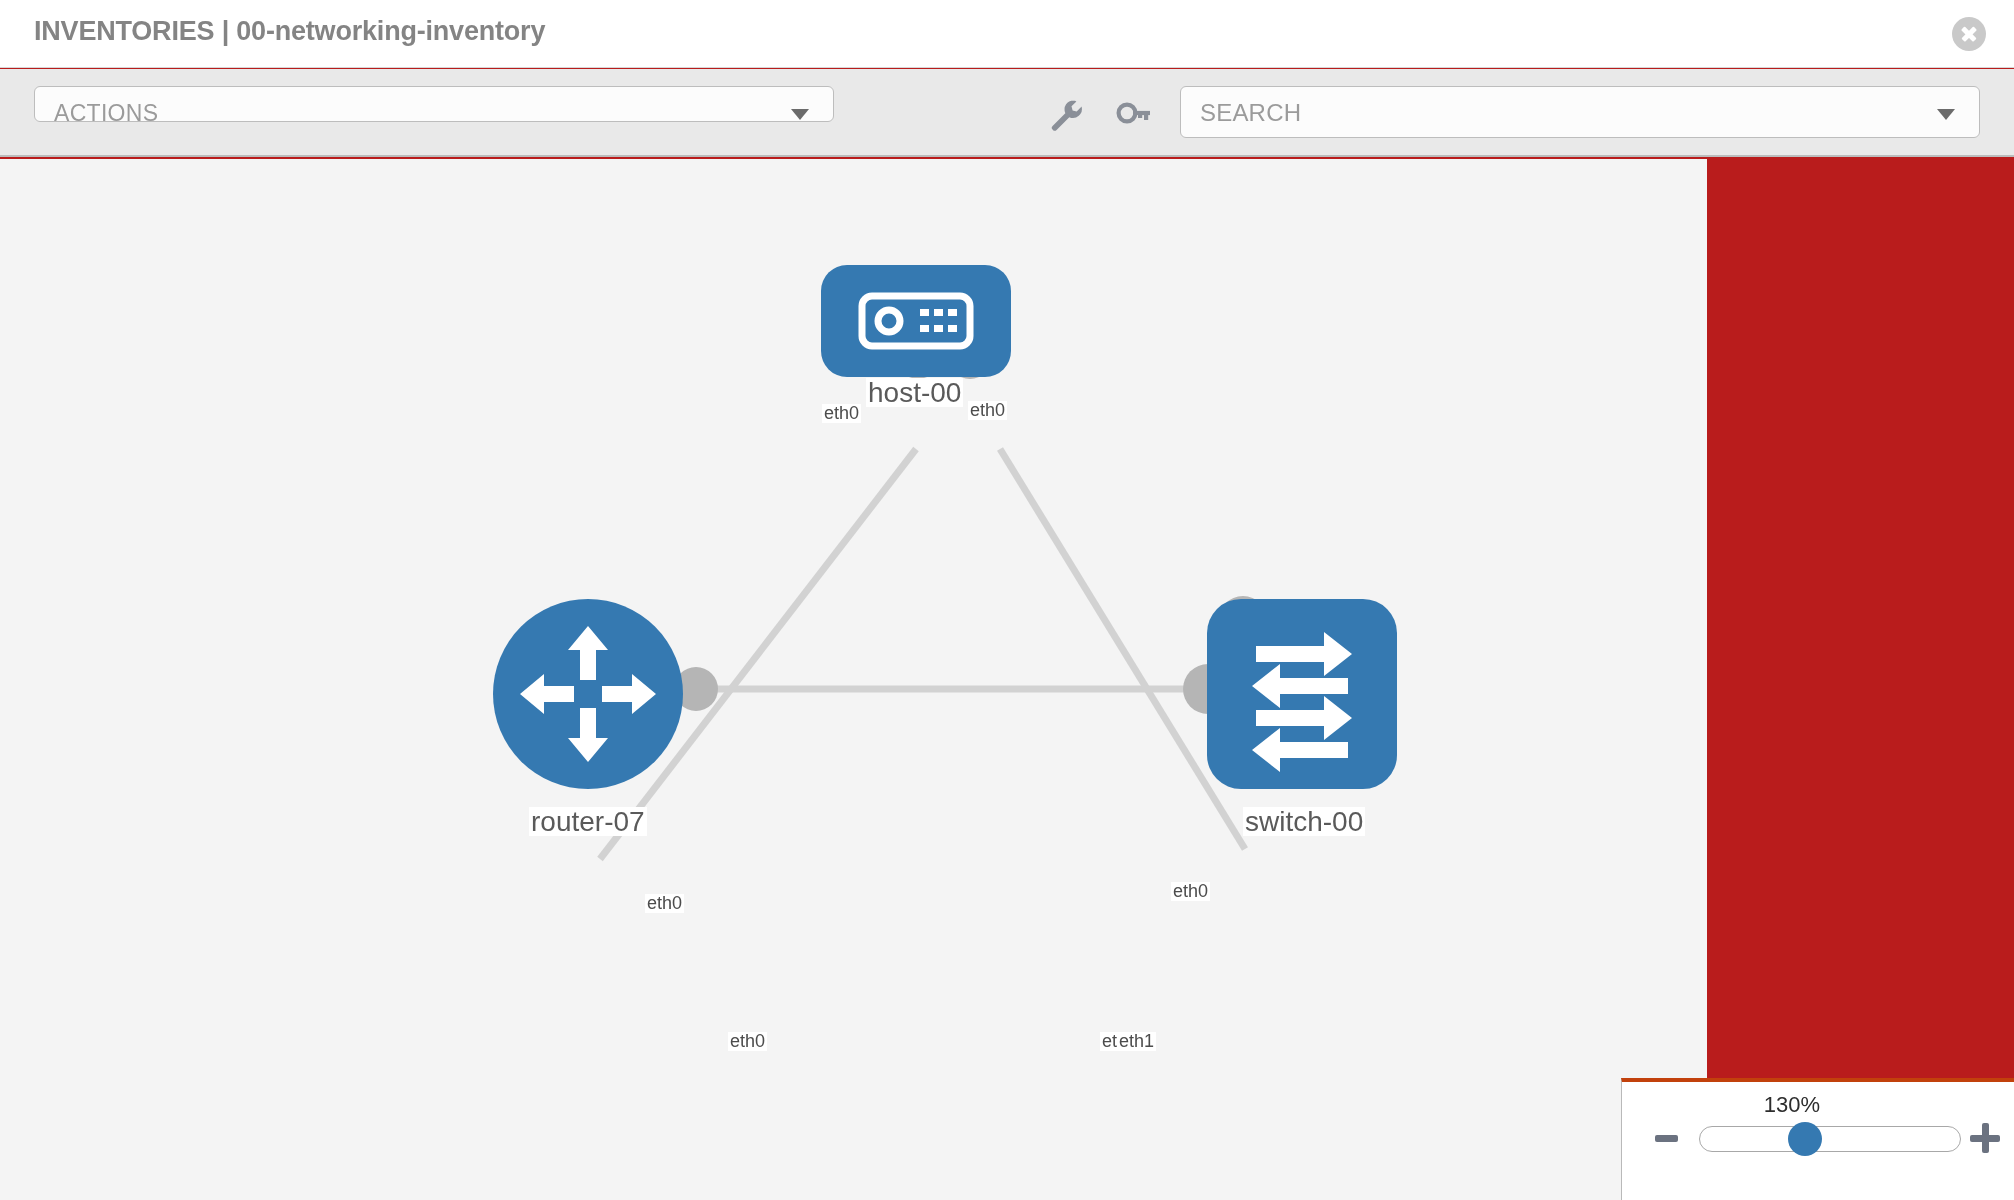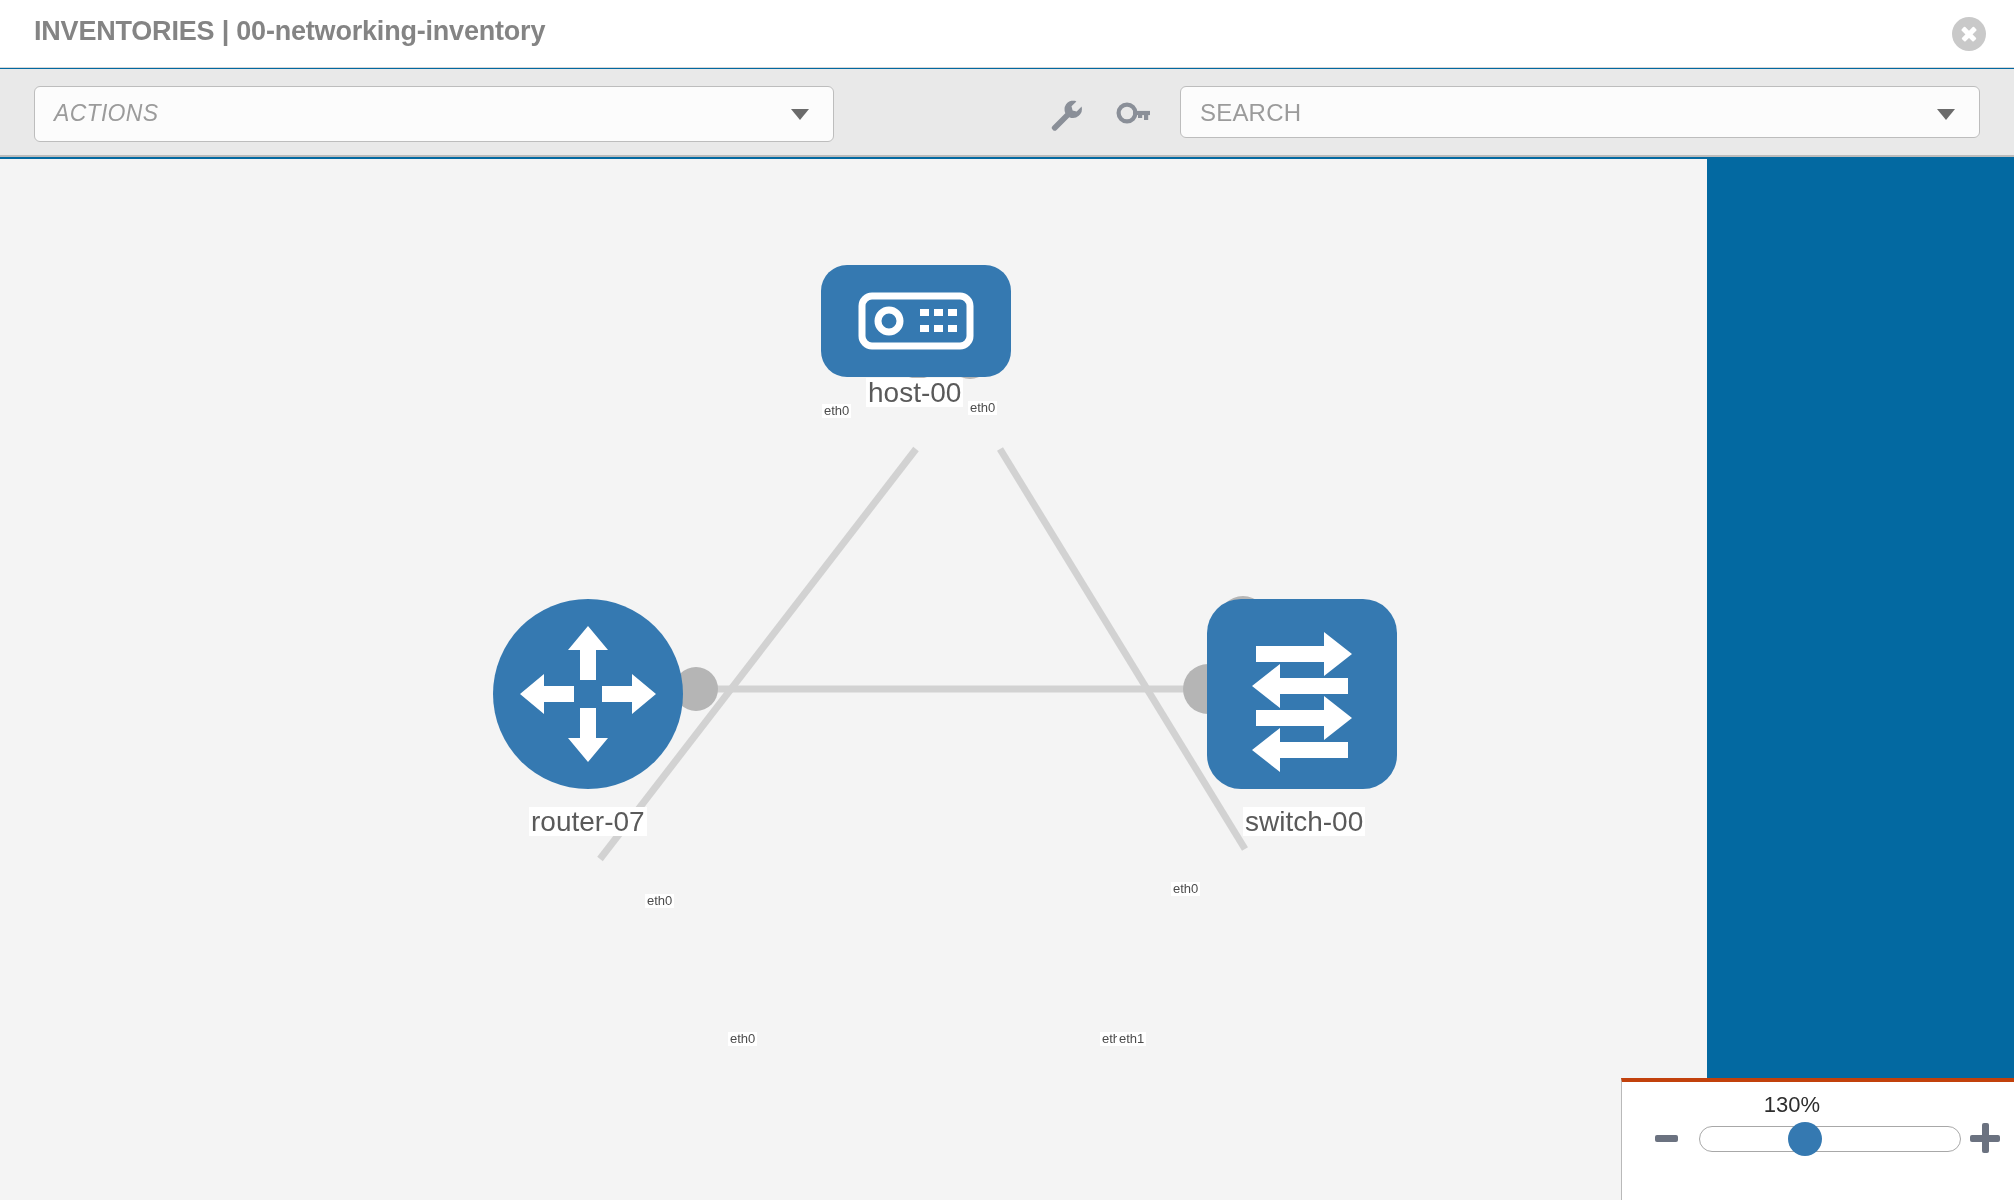--- a/index.html
+++ b/index.html
@@ -9,21 +9,21 @@
     height: 1200px;
     overflow: hidden;
     background: #ffffff;
     font-family: "Liberation Sans", sans-serif;
   }
 
   #app {
     position: relative;
     width: 2014px;
     height: 1200px;
-    background: #0369a1;
+    background: #b91c1c;
   }
 
   
   .header {
     position: absolute;
     left: 0; top: 0;
     width: 2014px;
     height: 68px;
     background: #ffffff;
     border-bottom: 1px solid #d7d7d7;
@@ -65,26 +65,25 @@
     left: 0; top: 69px;
     width: 2014px;
     height: 88px;
     background: #e9e9e9;
     border-bottom: 2px solid #bcbcbc;
   }
   .actions-select {
     position: absolute;
     left: 34px; top: 17px;
     width: 800px;
-    height: 56px;
+    height: 36px;
     background: #fcfcfc;
     border: 1px solid #bdbdbd;
     border-radius: 6px;
     cursor: pointer;
-    font-style: italic;
   }
   .actions-select .label {
     position: absolute;
     left: 19px; top: 13px;
     font-size: 23px;
     color: #9b9b9b;
     letter-spacing: 0.3px;
   }
   .actions-select .caret {
     position: absolute;
@@ -154,21 +153,21 @@
     color: #5a5a5a;
     font-size: 28px;
     padding: 0 2px;
     white-space: nowrap;
     line-height: 1.05;
   }
   .iface-label {
     position: absolute;
     background: #ffffff;
     color: #4c4c4c;
-    font-size: 13px;
+    font-size: 18px;
     padding: 0 2px;
     white-space: nowrap;
     line-height: 1.05;
   }
 
   
   .zoom-panel {
     position: absolute;
     left: 1621px; top: 1078px;
     width: 393px;

